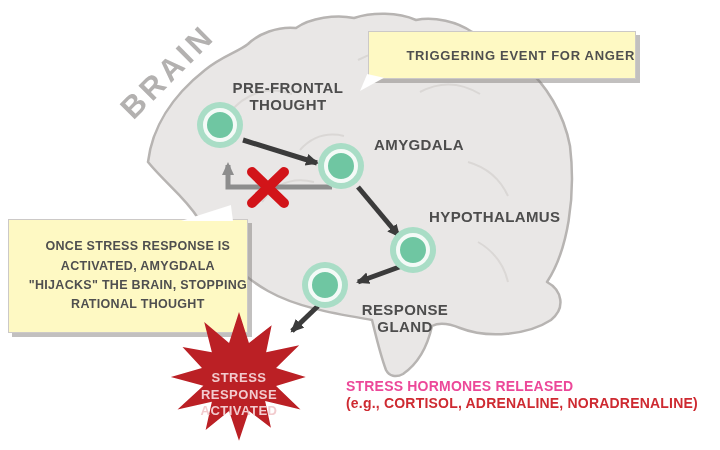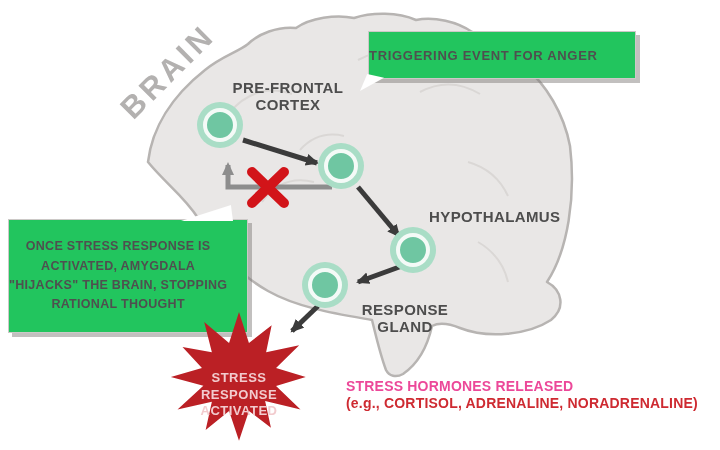--- a/index.html
+++ b/index.html
@@ -33,23 +33,23 @@
     position:absolute; color:#4d4d4d; font-weight:bold; font-size:15px;
     letter-spacing:.4px; white-space:pre-line; text-align:center; line-height:1.15;
   }
   .lbl-pfc          { left:218px; top:79px;  width:140px; }
   .lbl-amygdala     { left:374px; top:136px; text-align:left; }
   .lbl-hypothalamus { left:429px; top:208px; text-align:left; }
   .lbl-pituitary    { left:345px; top:301px; width:120px; }
 
   
   .callout {
-    position:absolute; background:#22c55e; border:1.5px solid #ccc9c7;
+    position:absolute; background:#fef9c3; border:1.5px solid #ccc9c7;
     box-shadow:4px 4px 0 rgba(120,116,114,.45);
-    display:flex; align-items:center; justify-content:flex-start;
+    display:flex; align-items:center; justify-content:flex-end;
     color:#4f4f4f; font-weight:bold; text-align:center;
     white-space:pre-line;
   }
   .callout-trigger { left:368px; top:31px; width:266px; height:46px;
     font-size:13px; letter-spacing:.7px; }
   .callout-hijack  { left:8px; top:199px; width:238px; height:112px;
     font-size:12.5px; letter-spacing:.3px; line-height:1.55;margin-top:20px; }
   .tail { position:absolute; background:#ffffff; }
   .tail-trigger {
     left:-9px; bottom:-13px; width:24px; height:17px;
@@ -141,21 +141,22 @@
   </svg>
 
   <div class="brain-word">BRAIN</div>
 
   <div class="node node-pfc"></div>
   <div class="node node-amygdala"></div>
   <div class="node node-hypothalamus"></div>
   <div class="node node-pituitary"></div>
 
   <div class="diagram-label lbl-pfc">PRE-FRONTAL
-CORTEX</div>
+THOUGHT</div>
+  <div class="diagram-label lbl-amygdala">AMYGDALA</div>
   <div class="diagram-label lbl-hypothalamus">HYPOTHALAMUS</div>
   <div class="diagram-label lbl-pituitary">RESPONSE
 GLAND</div>
 
   <div class="callout callout-trigger">
     <span>TRIGGERING EVENT FOR ANGER</span>
     <div class="tail tail-trigger"></div>
   </div>
 
   <div class="callout callout-hijack">

